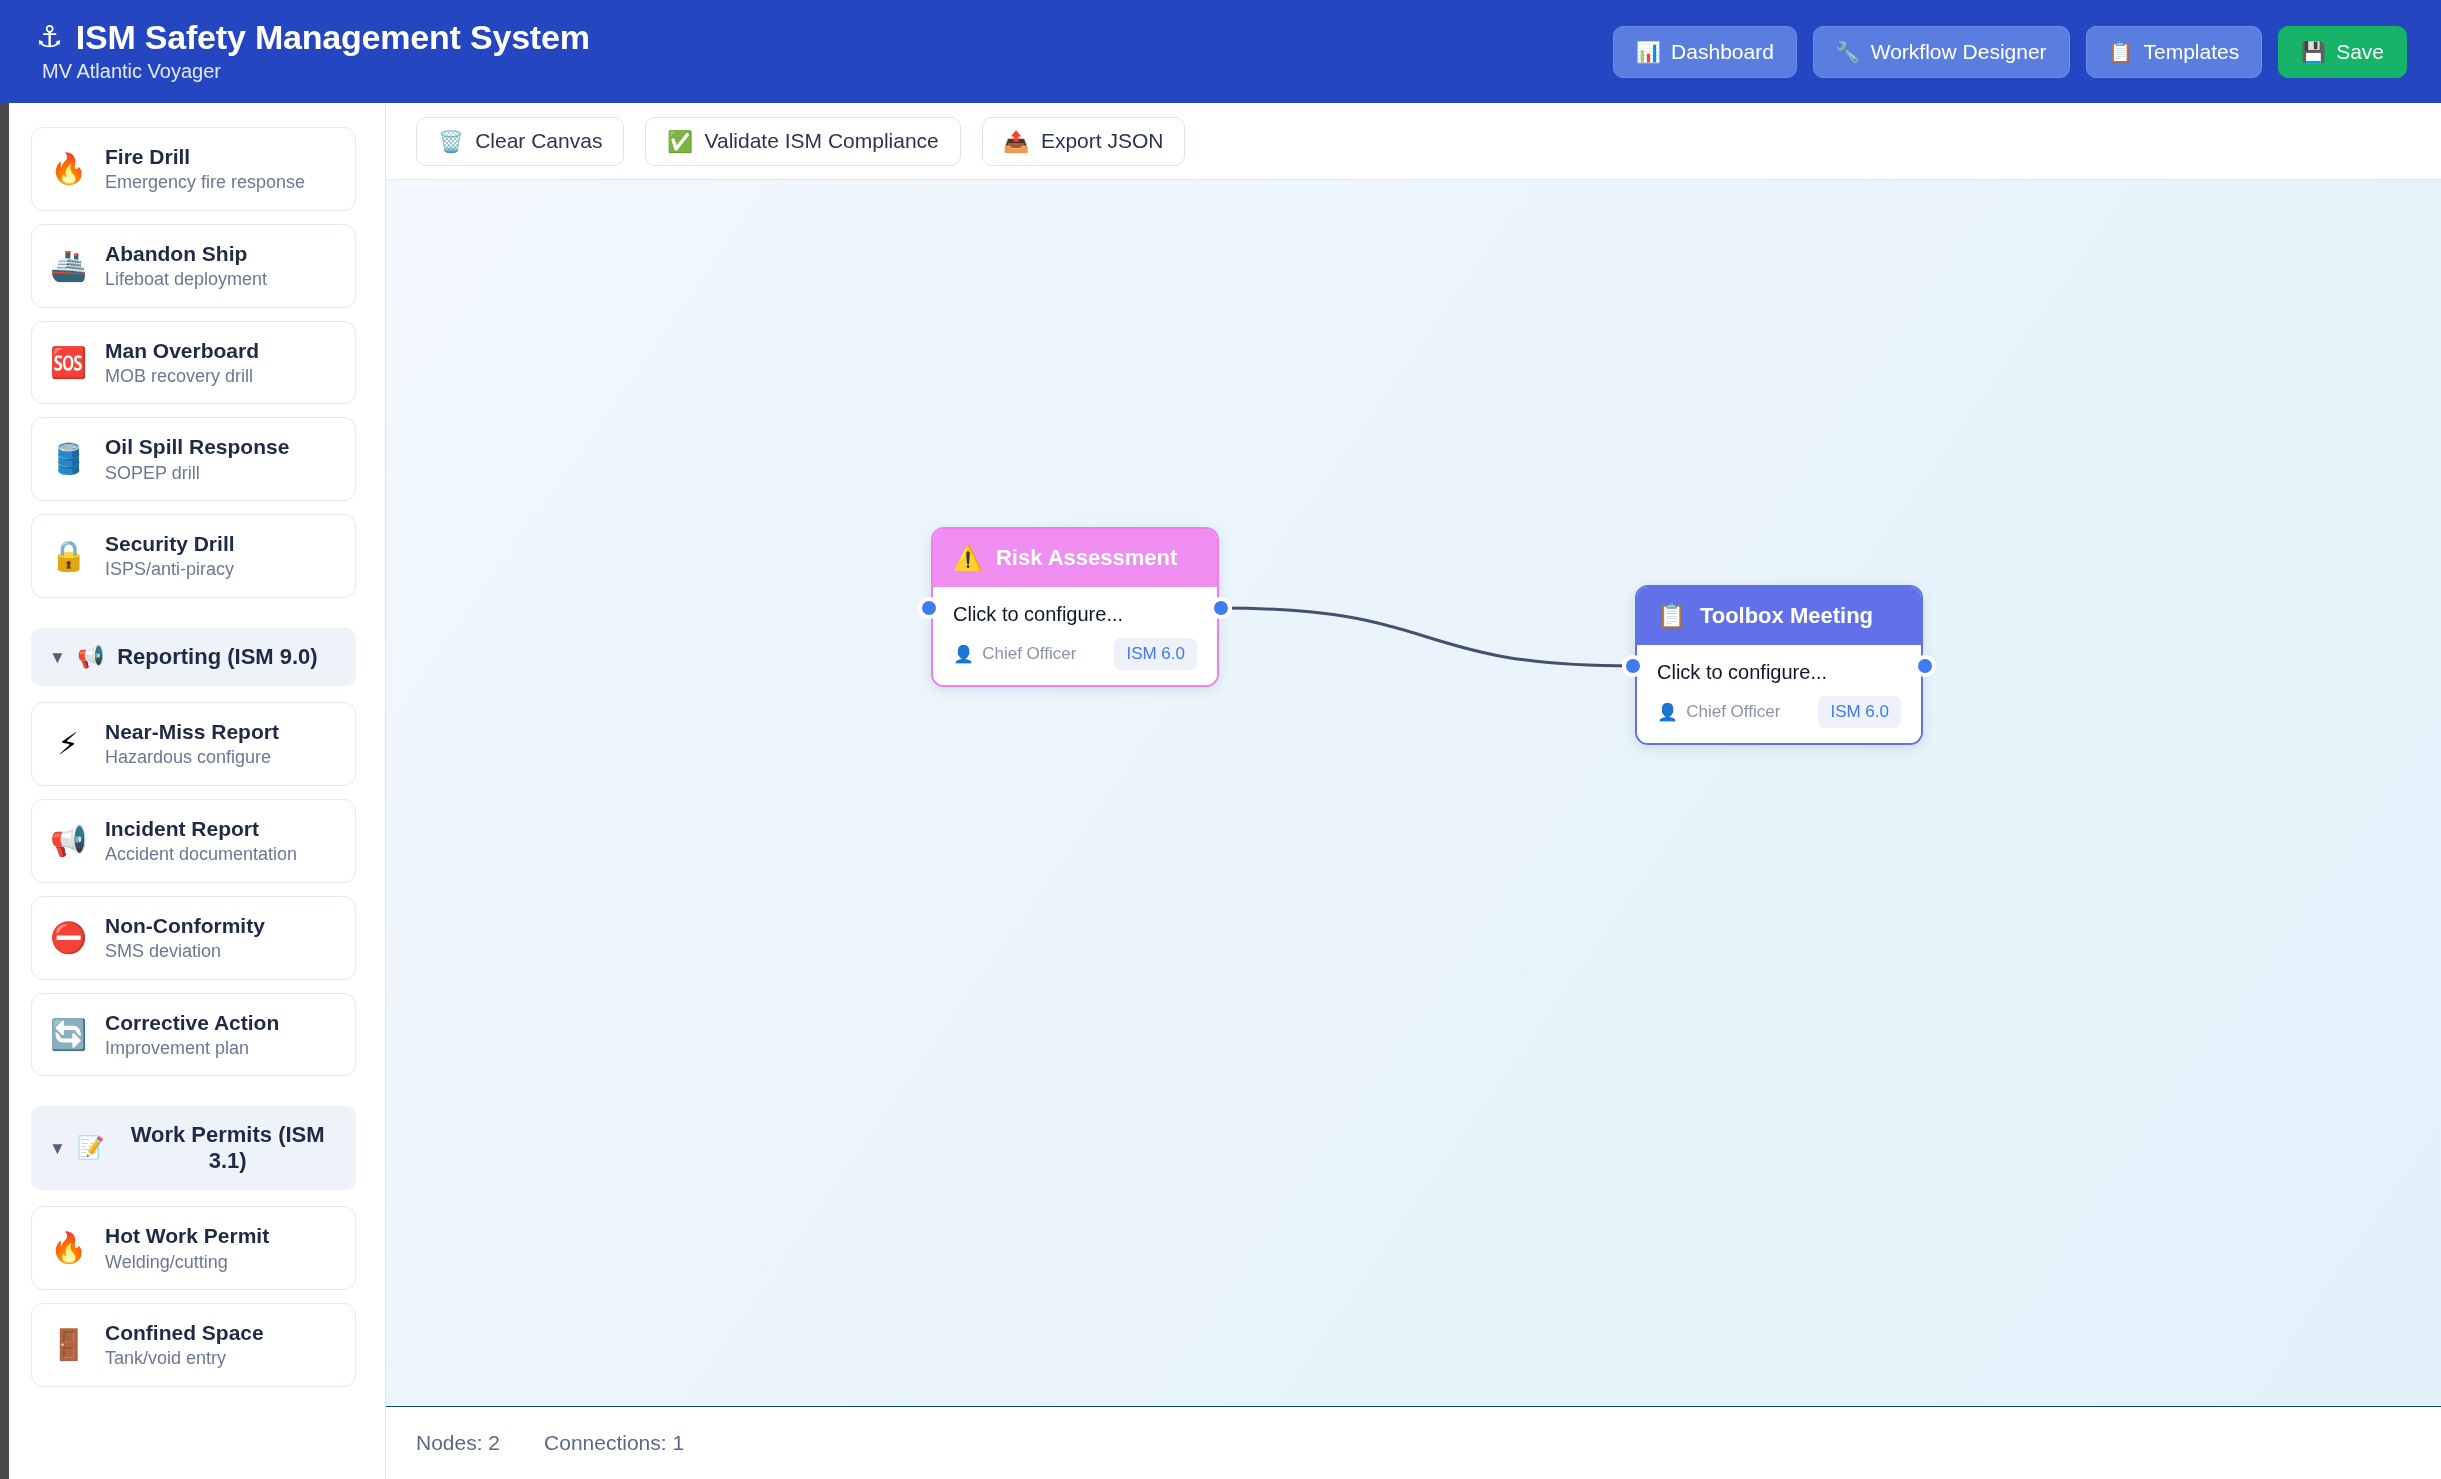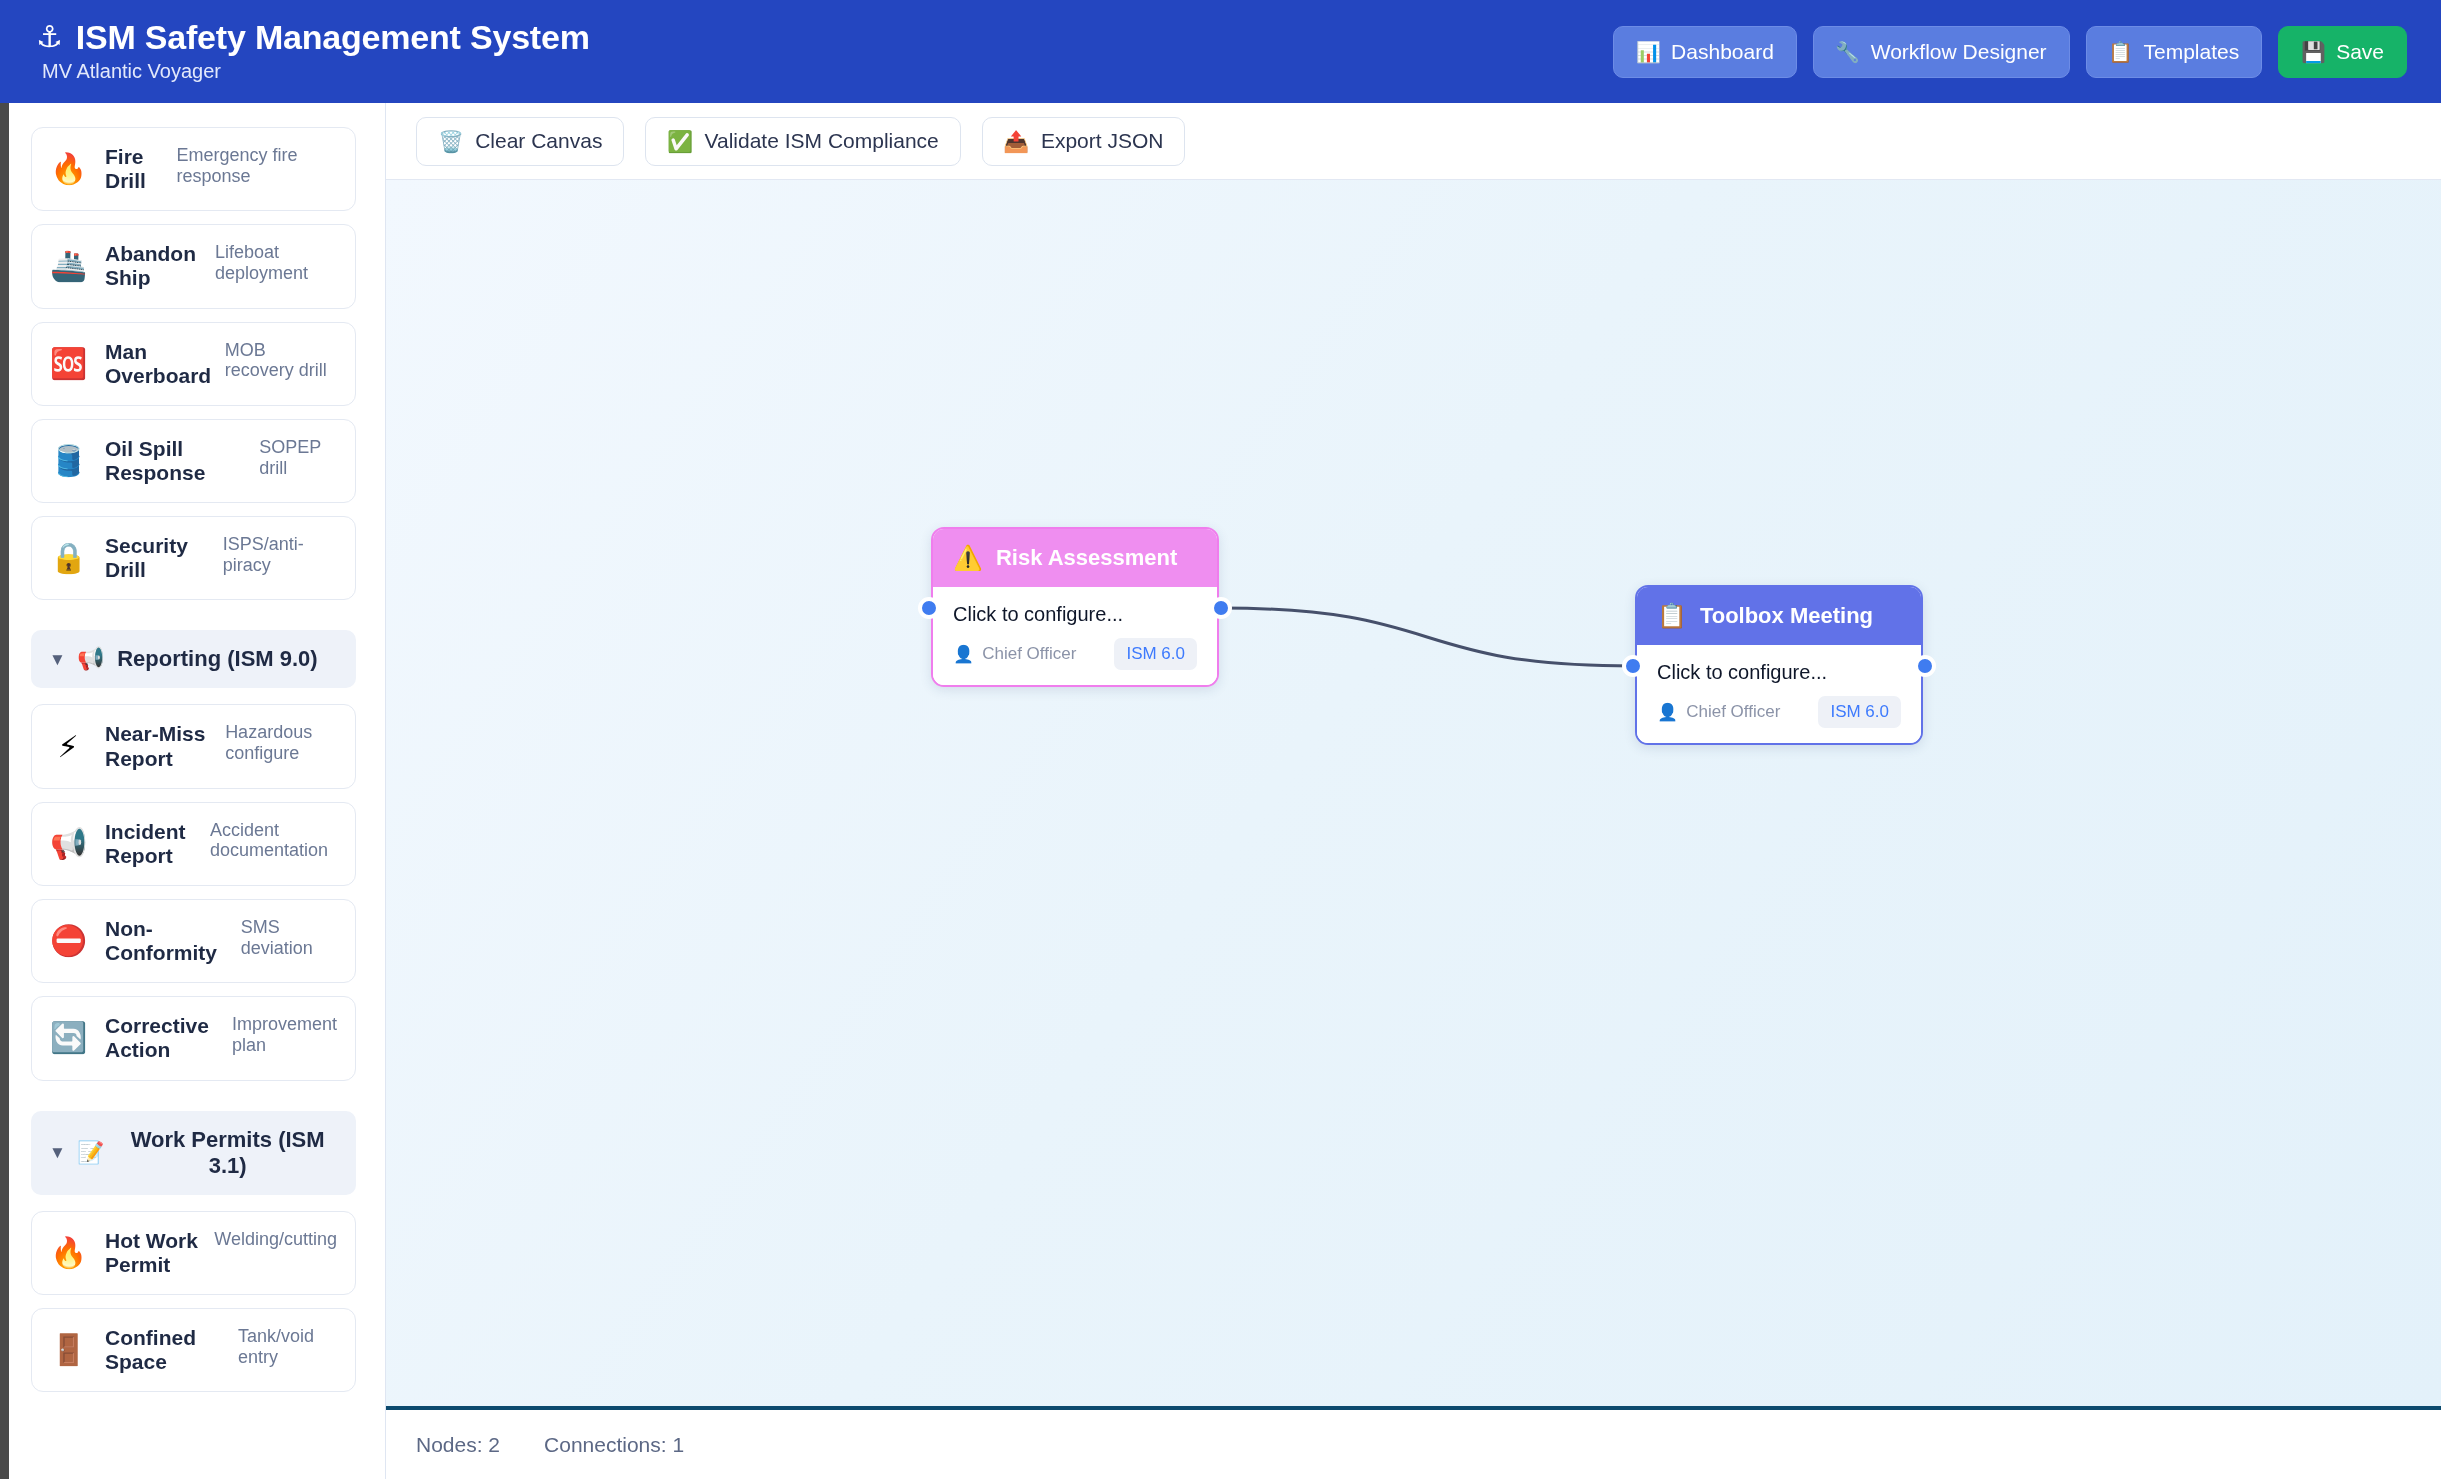--- a/index.html
+++ b/index.html
@@ -52,21 +52,21 @@
     padding: 24px 29px 20px 31px;
     overflow: hidden; position: relative;
   }
   .palette-item {
     display: flex; align-items: center; gap: 19px;
     border: 1px solid #e4e9f2; border-radius: 12px;
     background: #ffffff; padding: 17px 18px; margin-bottom: 13px;
     cursor: grab; min-height: 76px;
   }
   .pi-icon { font-size: 30px; line-height: 1; width: 36px; text-align: center; flex: 0 0 36px; }
-  .pi-text { display: flex; flex-direction: row; gap: 3px; }
+  .pi-text { display: flex; flex-direction: column; gap: 3px; }
   .pi-title { font-size: 21px; font-weight: bold; color: #1f2a44; line-height: 1.15; }
   .pi-sub { font-size: 18px; color: #6b7894; line-height: 1.15; }
 
   .section-head {
     display: flex; align-items: center; gap: 12px;
     background: #eef2f9; border-radius: 10px;
     padding: 16px 18px; margin: 30px 0 16px 0; cursor: pointer;
   }
   .section-caret { font-size: 17px; color: #55617c; line-height: 1; }
   .section-emoji { font-size: 22px; line-height: 1; }
@@ -117,21 +117,21 @@
   }
   .port {
     position: absolute; width: 22px; height: 22px; border-radius: 50%;
     background: #3f7cf0; border: 4px solid #ffffff; cursor: crosshair;
   }
 
   
   .statusbar {
     height: 73px; flex: 0 0 73px; display: flex; align-items: center;
     gap: 44px; padding: 0 30px; background: #ffffff;
-    border-top: 4px solid #0c4a6e; font-size: 21px; color: #5c6885;
+    border-top: 1px solid #0c4a6e; font-size: 21px; color: #5c6885;
   }
 </style>
 </head>
 <body>
 
 <div id="app">
 
   <div class="edge-scroll"></div>
 
   <div class="header">

